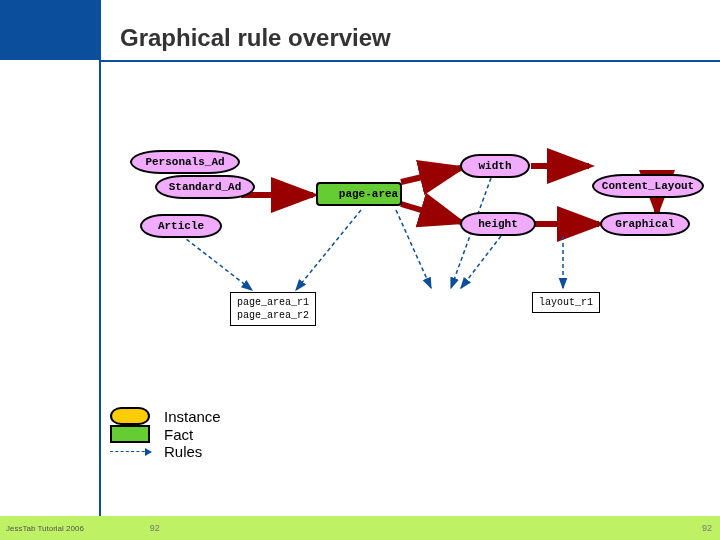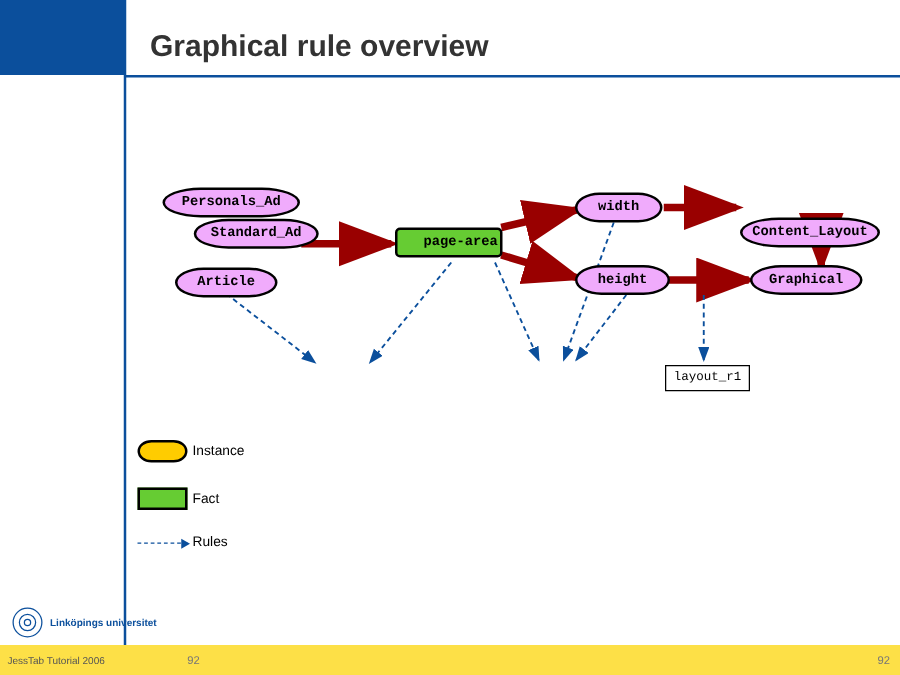--- a/index.html
+++ b/index.html
@@ -19,28 +19,28 @@
 .oval { position:absolute; display:flex; align-items:center; justify-content:center; border:2px solid #000; border-radius:50% / 90%; height:24px; padding:0 10px; font-family:"Courier New",monospace; font-size:11px; font-weight:bold; white-space:nowrap; }
 .oval.yellow { background:#f0abfc; }
 .oval.green { background:#66cc33;padding-left:29px; }
 
 .rbox { position:absolute; background:#fff; border:1px solid #000; padding:3px 6px; font-family:"Courier New",monospace; font-size:10px; line-height:1.3; text-align:left; }
 .rbox div { white-space:nowrap; }
 
 svg.overlay { position:absolute; left:0; top:0; width:100%; height:100%; pointer-events:none; }
 
 .legend { position:absolute; left:110px; bottom:80px; }
-.legend-row { display:flex; align-items:center; gap:4px; margin:20px 0; font-size:11px; font-family:Arial; }
+.legend-row { display:flex; align-items:center; gap:14px; margin:0 0; font-size:15px; font-family:Arial; }
 .legend-shape { width:40px; height:18px; border:2px solid #000; }
 .legend-oval { border-radius:50%/90%; background:#ffcc00; }
 .legend-rect { background:#66cc33; }
 .legend-dash { width:40px; height:0; border-top:1.5px dashed #0b4f9c; position:relative; }
 .legend-dash::after { content:""; position:absolute; right:-2px; top:-4px; width:0; height:0; border-left:7px solid #0b4f9c; border-top:4px solid transparent; border-bottom:4px solid transparent; }
 
-.footer { position:absolute; left:0; right:0; bottom:0; height:24px; background:#fde047; display:flex; align-items:center; }
+.footer { position:absolute; left:0; right:0; bottom:0; height:24px; background:#bef264; display:flex; align-items:center; }
 .footer .left { font-size:8px; color:#555; margin-left:6px; }
 .footer .page-left { font-size:9px; color:#777; margin-left:66px; }
 .footer .page-right { font-size:9px; color:#777; margin-left:auto; margin-right:8px; }
 
 .uni-mark { position:absolute; left:10px; bottom:30px; display:flex; align-items:center; gap:6px; color:#0b4f9c; font-size:8px; font-weight:bold; }
 .uni-mark .seal { width:24px; height:24px; border:1.5px solid #0b4f9c; border-radius:50%; position:relative; }
 .uni-mark .seal::before, .uni-mark .seal::after { content:""; position:absolute; inset:4px; border:1px solid #0b4f9c; border-radius:50%; }
 .uni-mark .seal::after { inset:8px; }
 </style>
 </head>
@@ -107,20 +107,24 @@
         <span>Content_Layout</span>
       </div>
     <div class="oval yellow" style="left:500px; top:92px; width:90px;">
         <span>Graphical</span>
       </div>
 
     <div class="oval green" style="left:216px; top:62px; width:86px; border-radius:4px;">
         <span>page-area</span>
       </div>
 
+    <div class="rbox" style="left:130px; top:172px;">
+      <div>page_area_r1</div>
+      <div>page_area_r2</div>
+    </div>
     <div class="rbox" style="left:432px; top:172px;">
       <div>layout_r1</div>
     </div>
 
   </div>
 
   <div class="legend">
     <div class="legend-row">
       <span class="legend-shape legend-oval"></span>
       <span>Instance</span>
@@ -128,24 +132,20 @@
     <div class="legend-row">
       <span class="legend-shape legend-rect"></span>
       <span>Fact</span>
     </div>
     <div class="legend-row">
       <span class="legend-dash"></span>
       <span>Rules</span>
     </div>
   </div>
 
-  <div class="uni-mark">
-    <span class="seal"></span>
-    <span>Linköpings universitet</span>
-  </div>
 
   <div class="footer">
     <span class="left">JessTab Tutorial 2006</span>
     <span class="page-left">92</span>
     <span class="page-right">92</span>
   </div>
 
 </div>
 
 </body></html>

